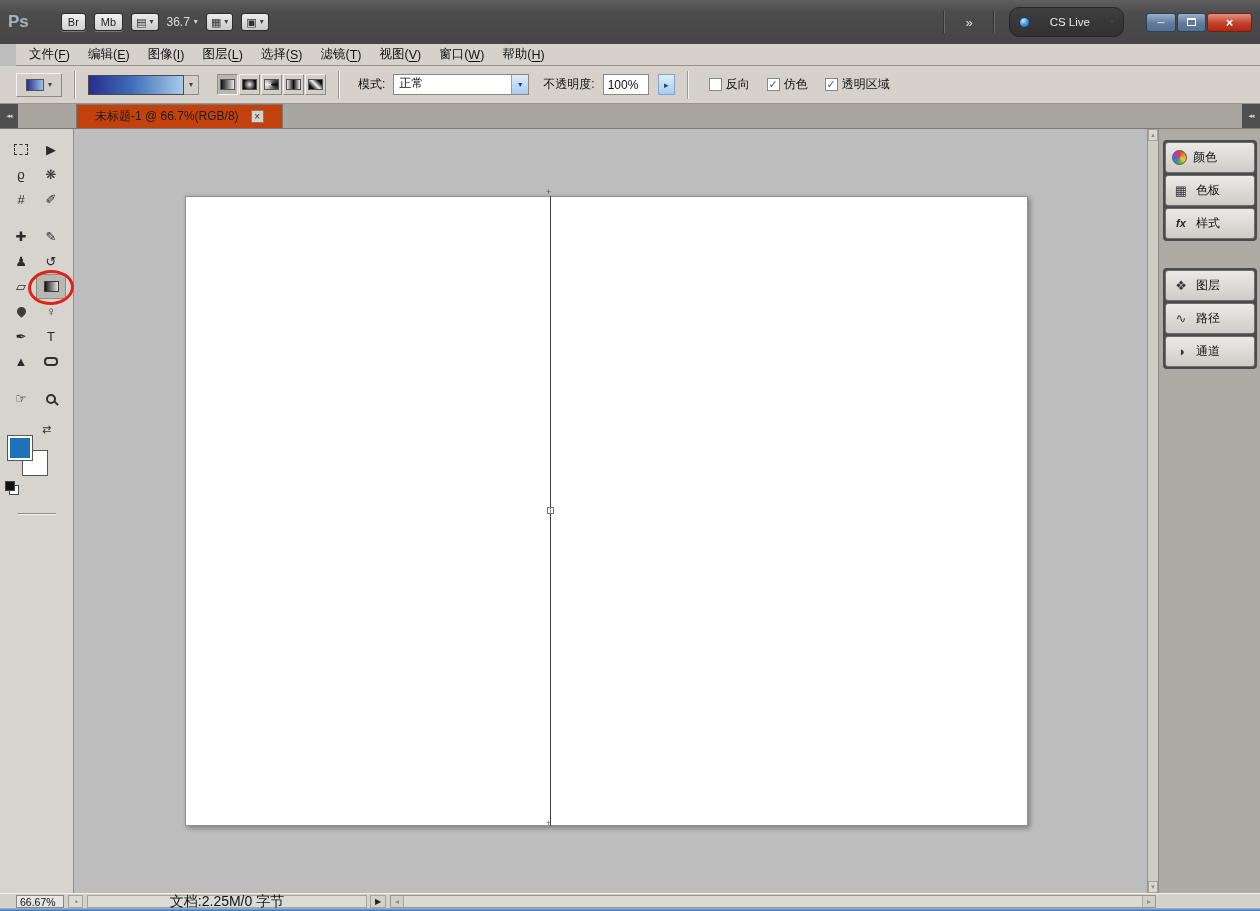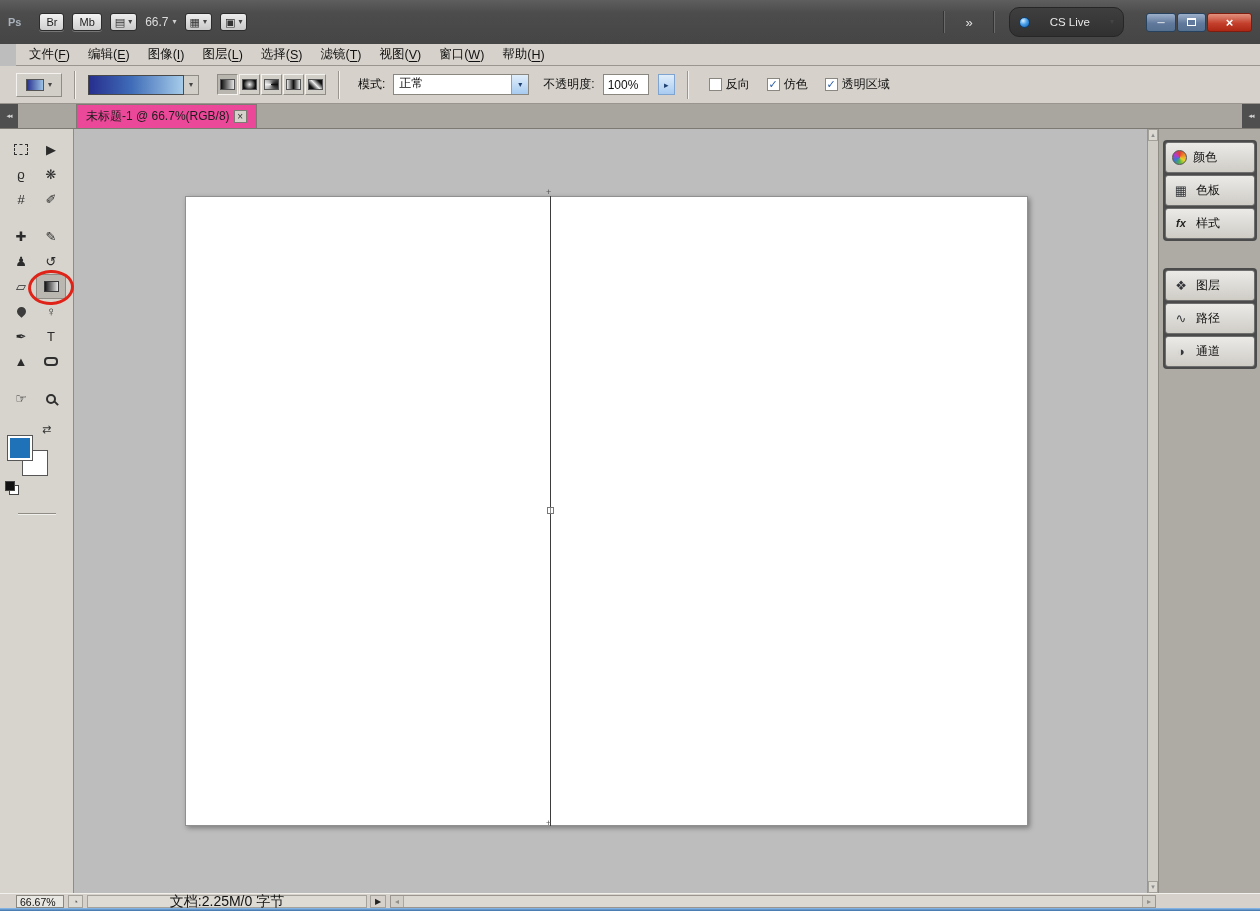--- a/index.html
+++ b/index.html
@@ -3,21 +3,21 @@
 <meta charset="utf-8">
 <style>
   *{box-sizing:border-box;margin:0;padding:0;font-family:"Liberation Sans","DejaVu Sans",sans-serif}
   html,body{background:#7a7a7a}
   .app{position:relative;width:1260px;height:911px;overflow:hidden;background:#bdbdbd;cursor:default;user-select:none}
 
   
   .titlebar{position:absolute;left:0;top:0;width:100%;height:44px;
     background:linear-gradient(180deg,#5e5e5e 0,#4c4c4c 30%,#454545 100%);
     display:flex;align-items:center;padding:0 8px;gap:8px}
-  .ps-logo{color:#a9b2ba;font-size:11px;font-weight:bold;letter-spacing:0;margin-right:10px}
+  .ps-logo{color:#a9b2ba;font-size:17px;font-weight:bold;letter-spacing:0;margin-right:24px}
   .tb-btn{height:18px;padding:0 6px;font-size:11px;color:#1d1d1d;border:1px solid #2c2c2c;border-radius:3px;
     background:linear-gradient(#f2f2f2,#cfcfcf);box-shadow:0 1px 0 rgba(255,255,255,.25)}
   .tb-icon-btn{height:18px;padding:0 4px;display:flex;align-items:center;gap:3px;border:1px solid #2c2c2c;border-radius:3px;
     background:linear-gradient(#ececec,#c9c9c9)}
   .tb-ic{font-size:11px;color:#333;line-height:1}
   .dd{font-size:8px;color:#444;line-height:1}
   .tb-zoom{height:18px;display:flex;align-items:center;gap:4px;background:transparent;border:none;color:#dcdcdc;font-size:12px}
   .tb-zoom .dd{color:#cfcfcf}
   .tb-spacer{flex:1}
   .tb-div{width:1px;height:22px;border-left:1px solid #333;border-right:1px solid #6a6a6a;margin:0 6px}
@@ -76,21 +76,21 @@
   .cb{display:flex;align-items:center}
   .cb-box{width:13px;height:13px;background:#fff;border:1px solid #8a8781;display:flex;align-items:center;justify-content:center;
     font-size:11px;color:#2c5ea8;line-height:1;font-weight:bold}
   .cb-label{font-size:12px;color:#111;margin-left:4px}
 
   
   .tabrow{position:absolute;left:0;top:104px;width:100%;height:25px;background:#a9a6a0;border-bottom:1px solid #7d7a74;
     display:flex;align-items:stretch}
   .collapse-box{width:18px;background:#4f4f4f;color:#cfcfcf;font-size:7px;display:flex;align-items:center;justify-content:center;letter-spacing:-1px}
   .tab-spacer{width:58px}
-  .doc-tab{display:flex;align-items:center;gap:4px;padding:0 9px;background:#ec4899;border:1px solid #7d7a74;border-bottom:none;
+  .doc-tab{display:flex;align-items:center;gap:12px;padding:0 18px;background:#c2410c;border:1px solid #7d7a74;border-bottom:none;
     font-size:12px;color:#1d1d1d}
   .tab-close{width:13px;height:13px;border:1px solid #7d7a74;background:#d6d3cc;display:flex;align-items:center;justify-content:center;
     font-size:10px;color:#333;line-height:1}
   .tabrow-flex{flex:1}
 
   
   .main{position:absolute;left:0;top:129px;width:100%;height:764px}
 
   
   .tools-panel{position:absolute;left:0;top:0;bottom:0;width:74px;background:#d7d4cd;border-right:1px solid #8f8c85}
@@ -164,21 +164,21 @@
 
   <div class="titlebar">
     <span class="ps-logo">Ps</span>
     <button class="tb-btn">Br</button>
     <button class="tb-btn">Mb</button>
     <button class="tb-icon-btn">
       <span class="tb-ic">▤</span>
       <span class="dd">▾</span>
     </button>
     <button class="tb-zoom">
-      <span>66.7</span>
+      <span>36.7</span>
       <span class="dd">▾</span>
     </button>
     <button class="tb-icon-btn">
       <span class="tb-ic">▦</span>
       <span class="dd">▾</span>
     </button>
     <button class="tb-icon-btn">
       <span class="tb-ic">▣</span>
       <span class="dd">▾</span>
     </button>

